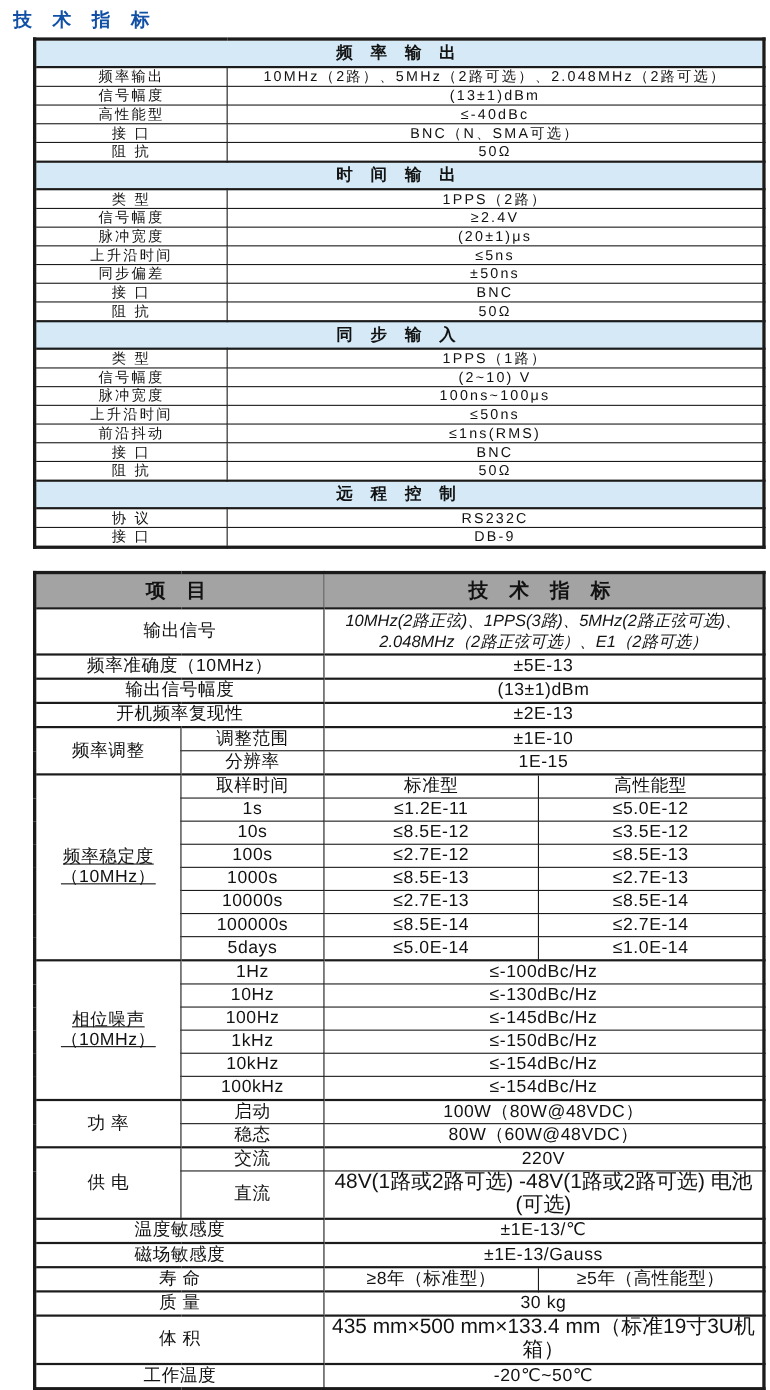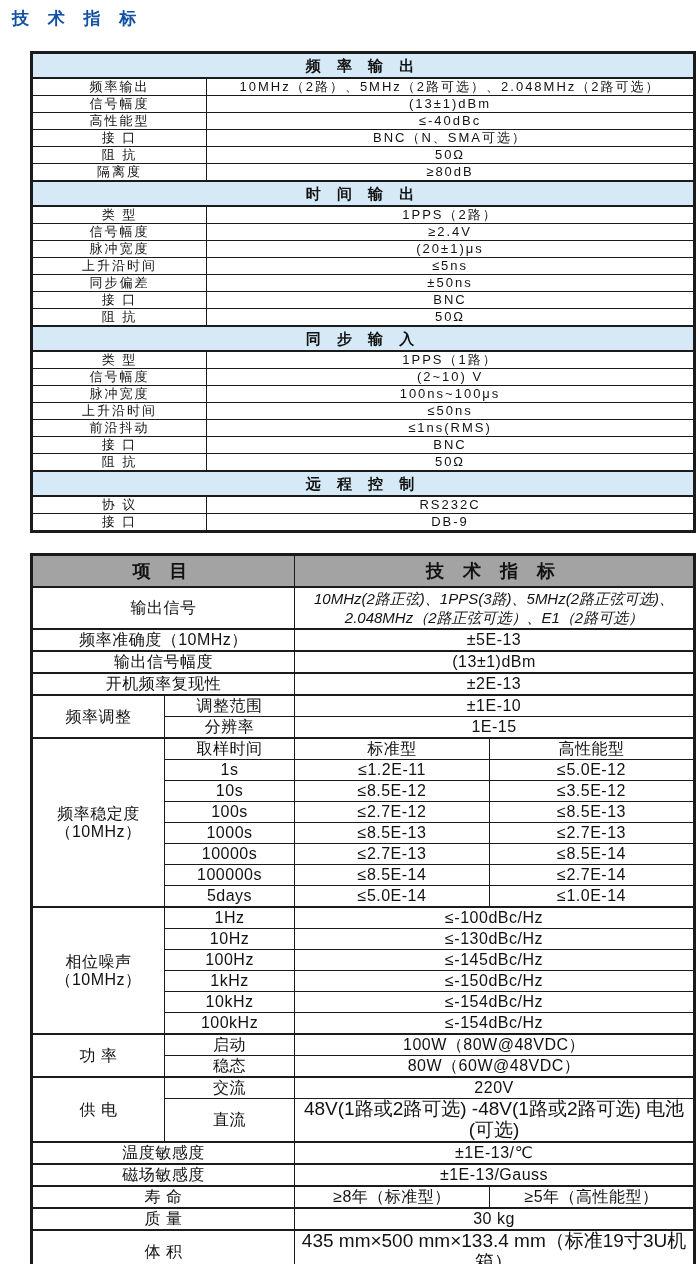--- a/index.html
+++ b/index.html
@@ -14,39 +14,39 @@
   table {
     border-collapse:collapse; table-layout:fixed;
     margin-left:30px; width:663px;
     border:3px solid #1b1b1b;
   }
   td,th {
     border:1px solid #1b1b1b; text-align:center; vertical-align:middle;
     overflow:hidden; padding:0;
   }
   
-  #t1 { margin-top:21px; }
+  #t1 { margin-top:4px; }
   #t1 td { font-size:13px; height:16px; line-height:1.05; letter-spacing:2px; }
   #t1 tr.sec td {
     background:#d5eaf6; font-size:15px; font-weight:bold; height:23px;
     letter-spacing:6px;
     border-top:2px solid #1b1b1b; border-bottom:2px solid #1b1b1b;
   }
   
   #t2 { margin-top:20px; }
   #t2 th {
     background:#a3a3a3; font-size:18px; font-weight:bold; height:30px;
     letter-spacing:7px; border-bottom:2px solid #1b1b1b;
   }
   #t2 td { font-size:16px; height:20px; line-height:1.1; letter-spacing:0.5px; padding:0 2px; }
   #t2 tr.major td { border-top:2px solid #1b1b1b; }
   #t2 td.wrap2 { font-size:15px; line-height:1.3; letter-spacing:0;font-style:italic; }
   #t2 tr.r40 td { height:40px; }
   #t2 td.tight { font-size:19px; letter-spacing:0; }
-  .two-line span { display:block; }
+  .two-line span { display:block;text-decoration:underline; }
 </style>
 </head>
 <body>
 
 <div class="page-title">技 术 指 标</div>
 
 <table id="t1">
   <colgroup>
       <col style="width:175px">
       <col style="width:488px">
@@ -68,24 +68,20 @@
         <td>高性能型</td>
         <td>≤-40dBc</td>
       </tr>
     <tr>
         <td>接  口</td>
         <td>BNC（N、SMA可选）</td>
       </tr>
     <tr>
         <td>阻  抗</td>
         <td>50Ω</td>
-      </tr>
-    <tr>
-        <td>隔离度</td>
-        <td>≥80dB</td>
       </tr>
 
     <tr class="sec">
         <td colspan="2">时 间 输 出</td>
       </tr>
     <tr>
         <td>类  型</td>
         <td>1PPS（2路）</td>
       </tr>
     <tr>

